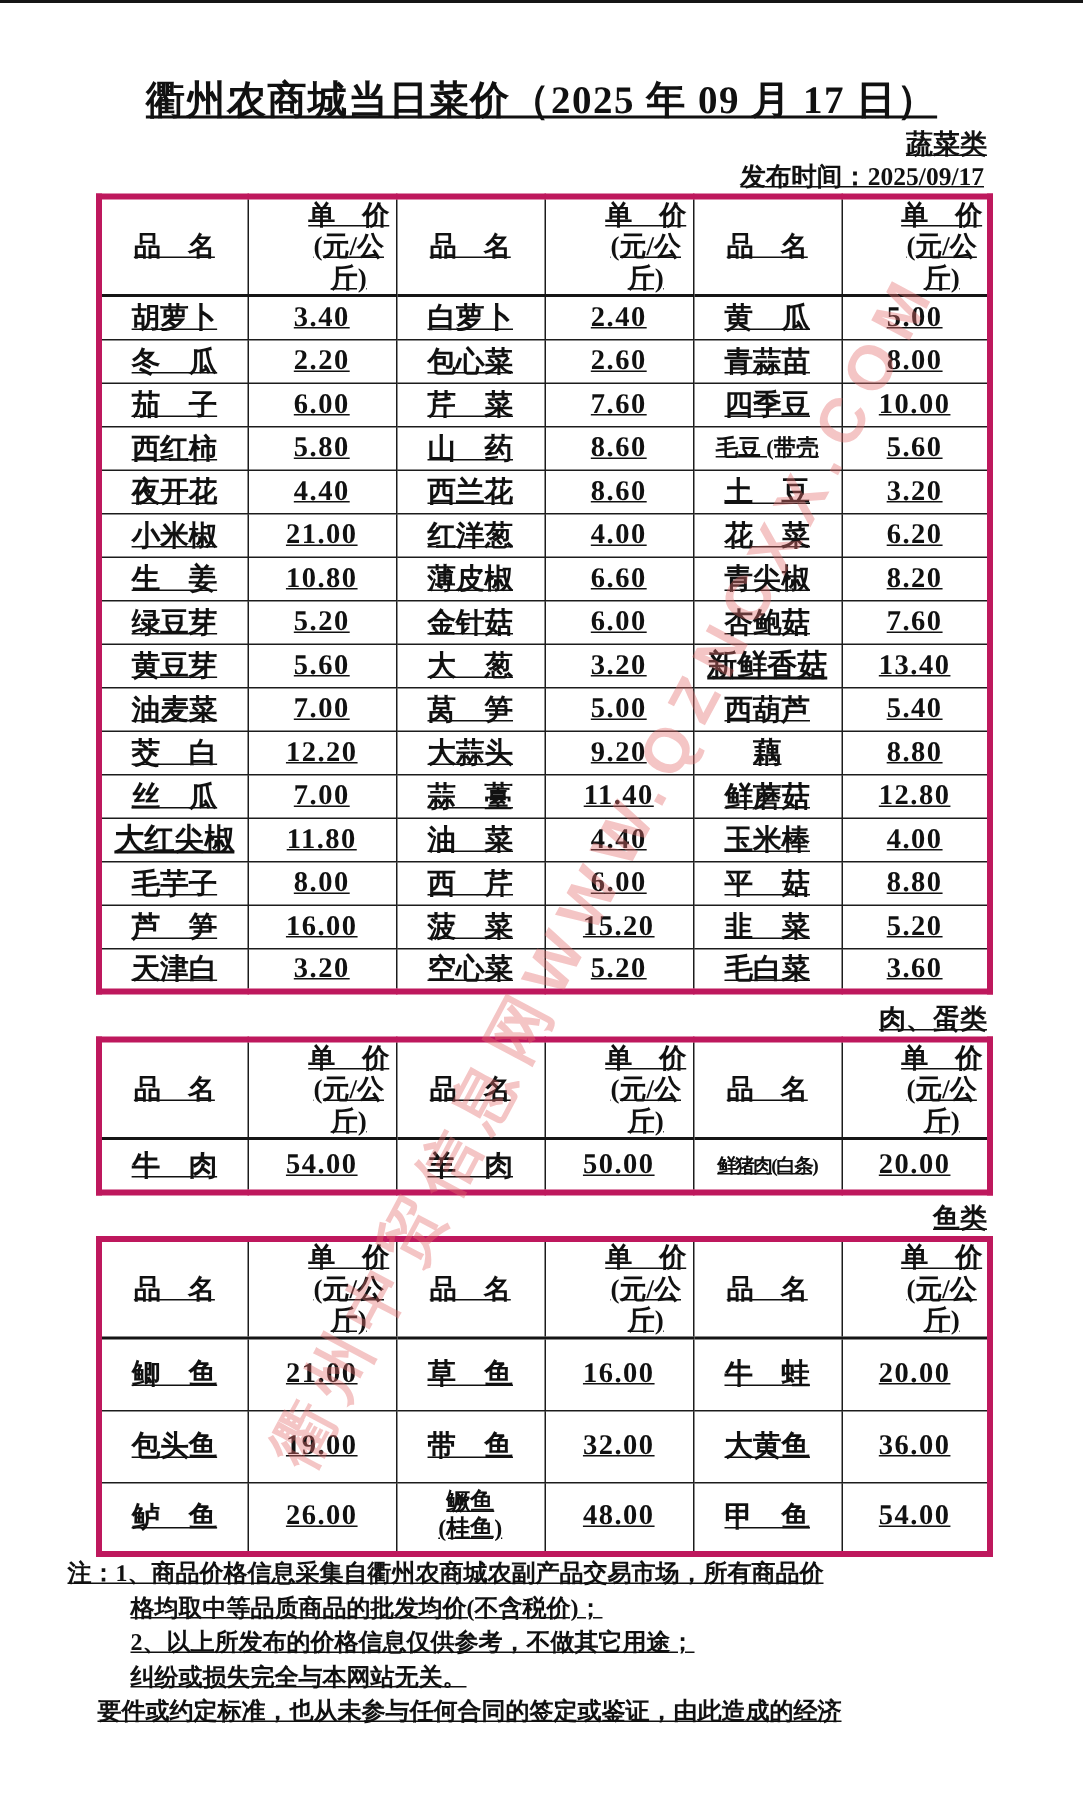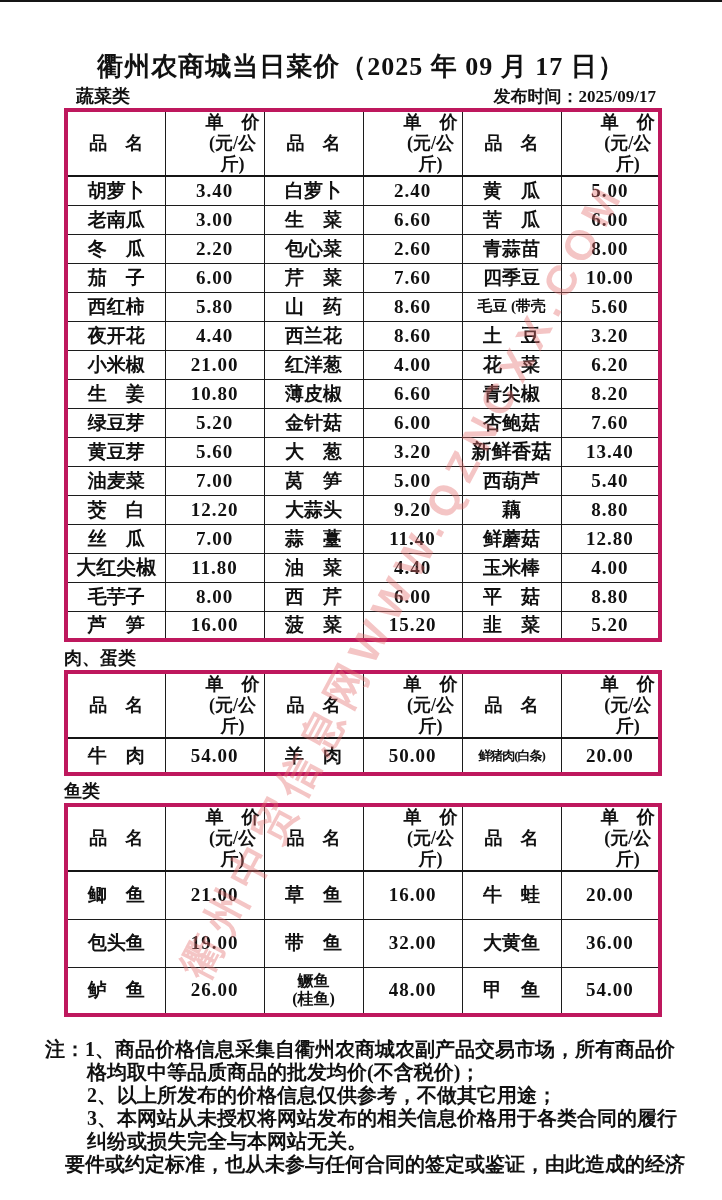--- a/index.html
+++ b/index.html
@@ -1,41 +1,41 @@
 <!DOCTYPE html>
 <html><head>
 <meta charset="utf-8">
 <style>
   html,body{margin:0;padding:0;background:#ffffff;width:722px;height:1200px;overflow:hidden;}
   body{font-family:"Liberation Serif","DejaVu Serif",serif;font-weight:bold;color:#111;position:relative;}
-  .page{position:relative;width:722px;height:1200px;z-index:1;}
+  .page{position:relative;width:722px;height:1200px;z-index:1;text-decoration:underline;}
   .top-rule{position:absolute;left:0;top:0;width:722px;height:2px;background:#151515;}
   h1.title{margin:0;padding-top:50px;text-align:center;font-size:26px;line-height:34px;letter-spacing:1px;font-weight:bold;}
-  .label-row{width:594px;margin:2px auto 0 auto;display:flex;justify-content:space-between;align-items:flex-end;font-size:18px;line-height:21px;}
+  .label-row{width:594px;margin:2px auto 0 auto;display:flex;justify-content:space-between;align-items:flex-end;font-size:18px;line-height:21px;flex-direction:column;}
   .sec-label{padding-left:12px;}
   .publish{font-size:17px;padding-right:2px;}
   .tbl-wrap{width:594px;margin:1px auto 0 auto;}
   table.price-table{border-collapse:collapse;table-layout:fixed;width:594px;background:transparent;}
   table.price-table col{width:99px;}
   table.price-table th,table.price-table td{border:1px solid #1c1c1c;text-align:center;vertical-align:middle;padding:0;font-weight:bold;background:transparent;}
   table.price-table{border:4px solid #be185d;}
   table.price-table thead th{border-bottom:2px solid #151515;font-size:18px;line-height:21px;}
   .veg thead tr{height:48px;}
   .meat thead tr,.fish thead tr{height:46px;}
   .veg tbody tr{height:29px;}
   .meat tbody tr{height:36px;}
   .fish tbody tr{height:48px;padding-left:16px;}
   td.name{font-size:19px;white-space:pre-line;}
   td.name.sm{font-size:20px;}
   td.name.cond{font-size:15px;}
   td.name.xs{font-size:13px;letter-spacing:-1px;}
   td.name.two-line{font-size:16px;line-height:1.12;}
   td.price{font-size:19px;letter-spacing:1px;}
   th.price-h div{line-height:21px;padding-left:36px;}
-  .notes{margin:21px 40px 0 45px;font-size:20px;line-height:23px;}
+  .notes{margin:0 40px 0 45px;font-size:16px;line-height:23px;}
   .note-line{white-space:nowrap;}
   .note-line.i1,.note-line.i2,.note-line.i3{padding-left:42px;}
   .note-line.i5{padding-left:42px;}
   .note-line.i4{padding-left:20px;}
   .watermark{position:absolute;left:168px;top:962px;transform:rotate(-62deg);transform-origin:0 0;
     font-size:42px;letter-spacing:9px;color:rgba(228,110,110,0.40);white-space:nowrap;z-index:0;
     font-family:"Liberation Sans","DejaVu Sans",sans-serif;font-weight:bold;pointer-events:none;}
 </style>
 </head>
 <body>
@@ -81,28 +81,20 @@
         <tbody>
           <tr>
             <td class="name">胡萝卜</td>
             <td class="price">3.40</td>
             <td class="name">白萝卜</td>
             <td class="price">2.40</td>
             <td class="name">黄　瓜</td>
             <td class="price">5.00</td>
           </tr>
           <tr>
-            <td class="name">老南瓜</td>
-            <td class="price">3.00</td>
-            <td class="name">生　菜</td>
-            <td class="price">6.60</td>
-            <td class="name">苦　瓜</td>
-            <td class="price">6.00</td>
-          </tr>
-          <tr>
             <td class="name">冬　瓜</td>
             <td class="price">2.20</td>
             <td class="name">包心菜</td>
             <td class="price">2.60</td>
             <td class="name">青蒜苗</td>
             <td class="price">8.00</td>
           </tr>
           <tr>
             <td class="name">茄　子</td>
             <td class="price">6.00</td>
@@ -199,20 +191,28 @@
             <td class="name">平　菇</td>
             <td class="price">8.80</td>
           </tr>
           <tr>
             <td class="name">芦　笋</td>
             <td class="price">16.00</td>
             <td class="name">菠　菜</td>
             <td class="price">15.20</td>
             <td class="name">韭　菜</td>
             <td class="price">5.20</td>
+          </tr>
+          <tr>
+            <td class="name">天津白</td>
+            <td class="price">3.20</td>
+            <td class="name">空心菜</td>
+            <td class="price">5.20</td>
+            <td class="name">毛白菜</td>
+            <td class="price">3.60</td>
           </tr>
         </tbody>
       </table>
     </div>
 
   <div class="label-row" style="margin-top:6px;">
     <span class="sec-label" style="padding-left:0;">肉、蛋类</span>
   </div>
   <div class="tbl-wrap meat" id="table-1">
       <table class="price-table">
@@ -315,19 +315,18 @@
             <td class="price">54.00</td>
           </tr>
         </tbody>
       </table>
     </div>
 
   <div class="notes" id="notes">
       <div class="note-line i0">注：1、商品价格信息采集自衢州农商城农副产品交易市场，所有商品价</div>
       <div class="note-line i1">格均取中等品质商品的批发均价(不含税价)；</div>
       <div class="note-line i2">2、以上所发布的价格信息仅供参考，不做其它用途；</div>
-      <div class="note-line i3">3、本网站从未授权将网站发布的相关信息价格用于各类合同的履行</div>
       <div class="note-line i5">纠纷或损失完全与本网站无关。</div>
       <div class="note-line i4">要件或约定标准，也从未参与任何合同的签定或鉴证，由此造成的经济</div>
     </div>
 
   <div class="watermark">衢州中贸信息网WWW.QZNCXX.COM</div>
 </div>
 
 </body></html>

